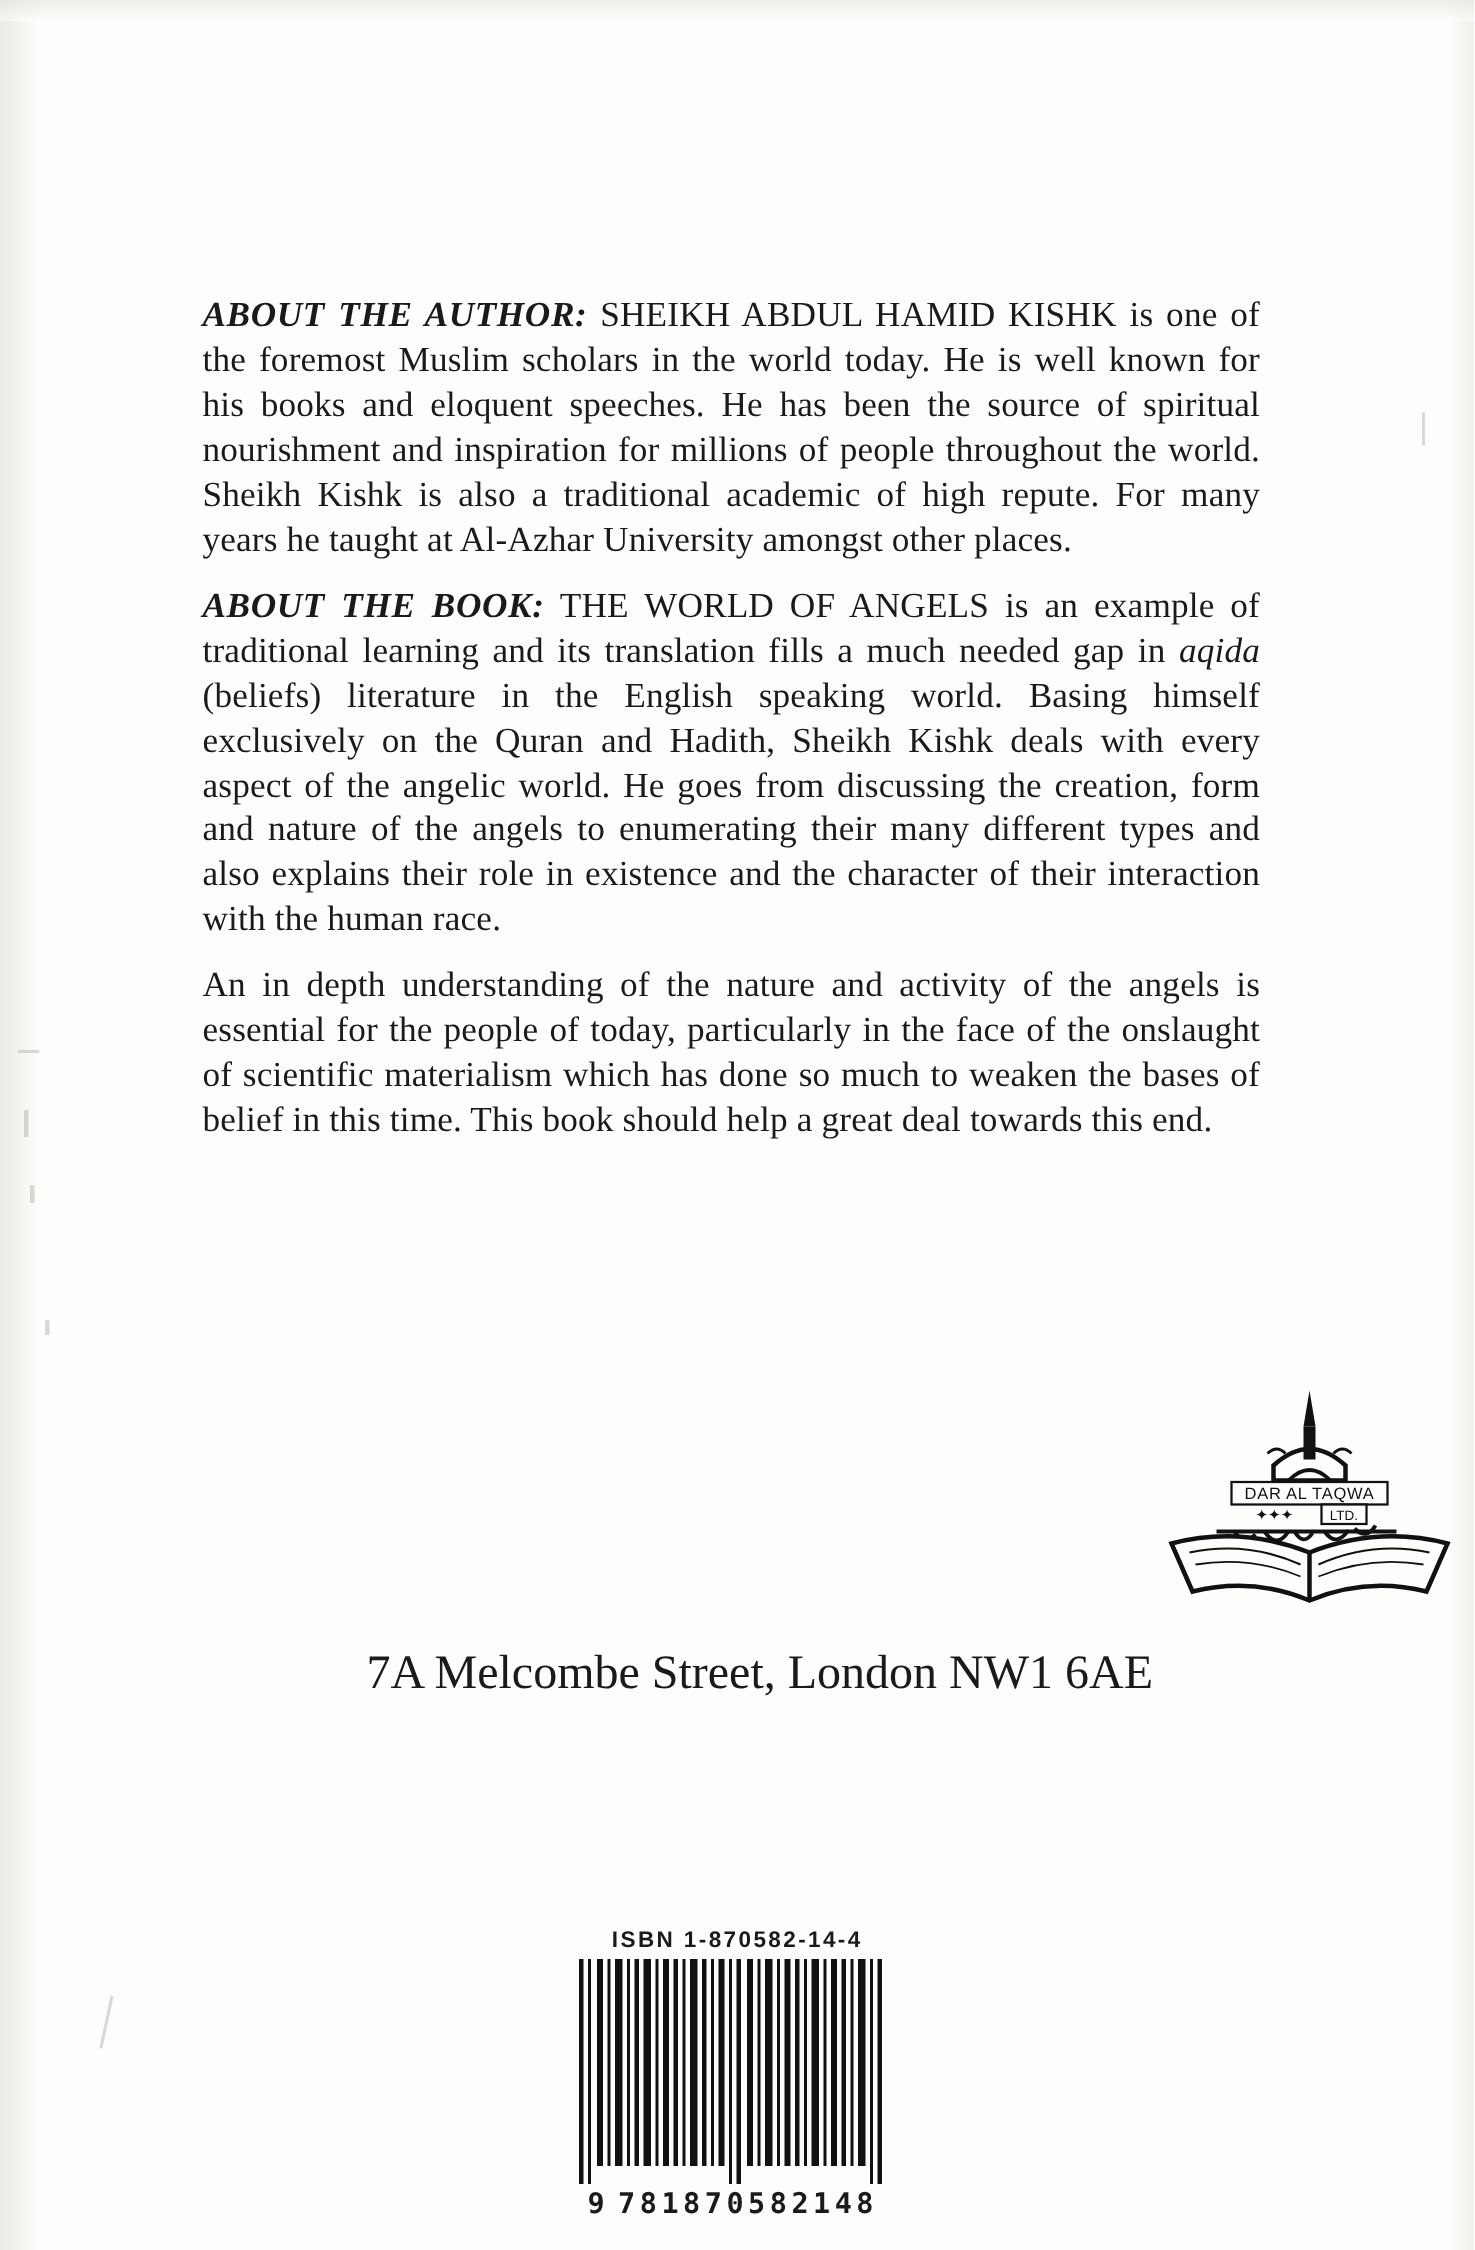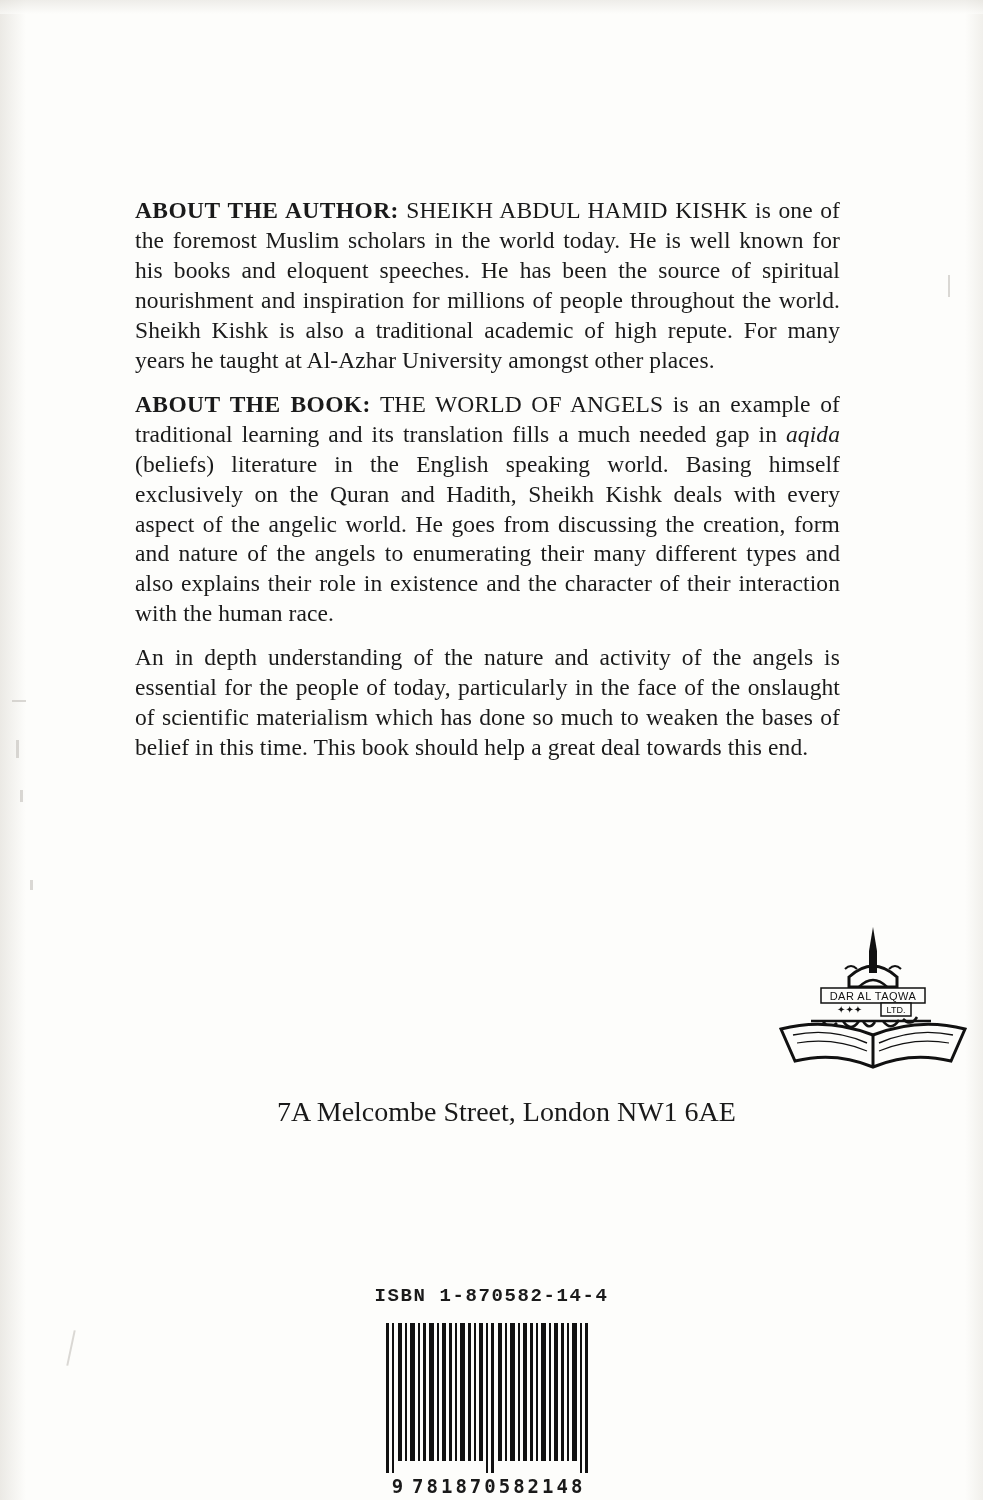--- a/index.html
+++ b/index.html
@@ -49,20 +49,21 @@
     font-size: 23.5px;
     line-height: 1.275;
     text-align: justify;
     text-justify: inter-word;
     letter-spacing: 0.1px;
   }
   p.blurb:last-child { margin-bottom: 0; }
   .lead {
     font-weight: bold;
     letter-spacing: 0.4px;
+    font-style: italic;
   }
   .ital { font-style: italic; }
 
   
   .logo-wrap {
     position: absolute;
     left: 0;
     top: 925px;
     width: 983px;
     text-align: right;
@@ -77,38 +78,38 @@
     text-align: center;
     line-height: 1.24;
   }
   .pub-name {
     font-size: 27px;
     font-weight: bold;
     letter-spacing: 0.3px;
     margin-bottom: 2px;
   }
   .pub-line {
-    font-size: 28px;
+    font-size: 32px;
     padding-left: 30px;
   }
 
   
   .barcode-block {
     position: absolute;
     left: 0;
     top: 1285px;
     width: 983px;
     text-align: center;
   }
   .isbn-text {
-    font-family: Liberation Mono, monospace;
-    font-size: 19px;
+    font-family: Liberation Sans, sans-serif;
+    font-size: 15px;
     font-weight: bold;
     letter-spacing: 1.6px;
-    margin-bottom: 16px;
+    margin-bottom: 4px;
   }
   .barcode-svg { display: block; margin: 0 auto; }
   .barcode-digits {
     font-family: "DejaVu Sans Mono", monospace;
     font-size: 19px;
     font-weight: bold;
     letter-spacing: 3px;
     margin-top: 2px;
   }
   .digit-lead {

